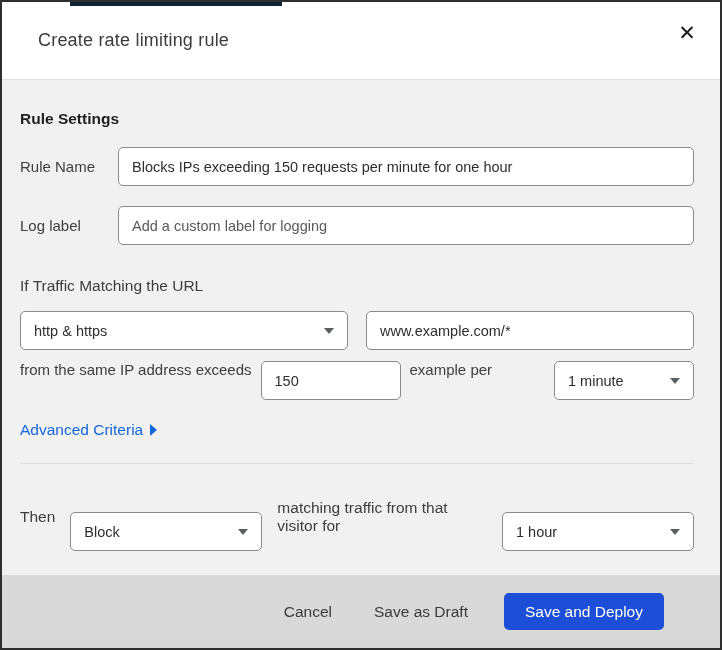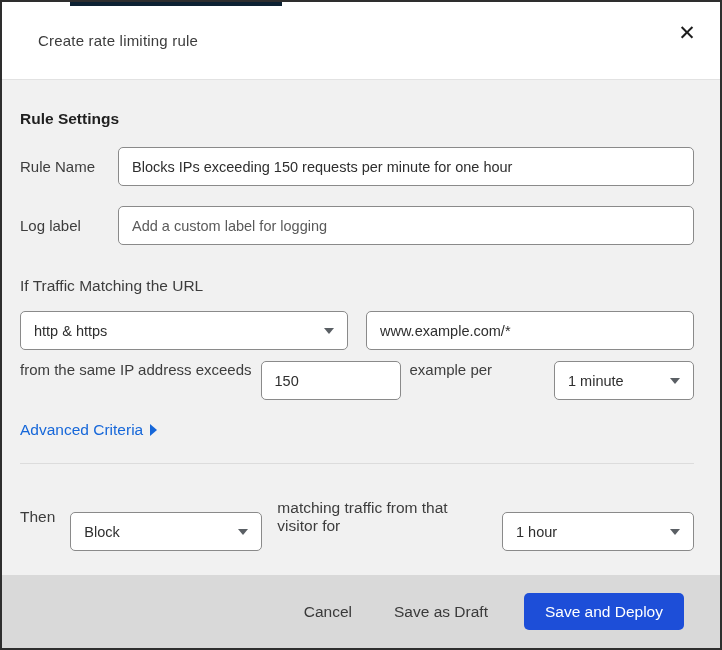--- a/index.html
+++ b/index.html
@@ -19,21 +19,21 @@
   }
   
   .header {
     flex:0 0 78px;
     background:#ffffff;
     border-bottom:1px solid #e2e2e2;
     display:flex; align-items:center;
     padding:0 36px;
     position:relative;
   }
-  .title { font-size:15px; font-weight:400; color:#3c3c3c; letter-spacing:.2px; }
+  .title { font-size:18px; font-weight:400; color:#3c3c3c; letter-spacing:.2px; }
   .close-btn {
     position:absolute; right:16px; top:14px;
     width:34px; height:34px;
     background:none; border:none; cursor:pointer;
     font-size:21px; color:#1d1d1d; line-height:34px; text-align:center;
     padding:0; font-family:inherit; font-weight:300;
   }
   
   .body { flex:1 1 auto; padding:30px 26px 0 18px; }
   .section-heading { font-size:15.5px; font-weight:700; color:#1f1f1f; margin:0 0 19px 0; }
@@ -71,21 +71,21 @@
     width:0; height:0;
     border-top:6px solid transparent; border-bottom:6px solid transparent;
     border-left:7px solid #1667d9;
   }
   .divider { border:none; border-top:1px solid #dcdcdc; margin:24px 0 0 0; }
   .then-row { display:flex; align-items:center; gap:15px; font-size:15.5px; color:#3d3d3d; margin-top:19px; }
   
   .footer {
     flex:0 0 73px; background:#d9d9d9;
     display:flex; align-items:center; justify-content:flex-end;
-    padding:0 36px; gap:10px;
+    padding:0 56px; gap:10px;
   }
   .btn-ghost {
     background:none; border:none; cursor:pointer;
     font-size:15.5px; color:#3a3a3a; padding:8px 16px; font-family:inherit;
   }
   .btn-primary {
     background:#1d4ed8; color:#ffffff; border:none; border-radius:5px;
     font-size:15.5px; height:37px; padding:0 21px; cursor:pointer;
     font-family:inherit; margin-left:10px;
   }

